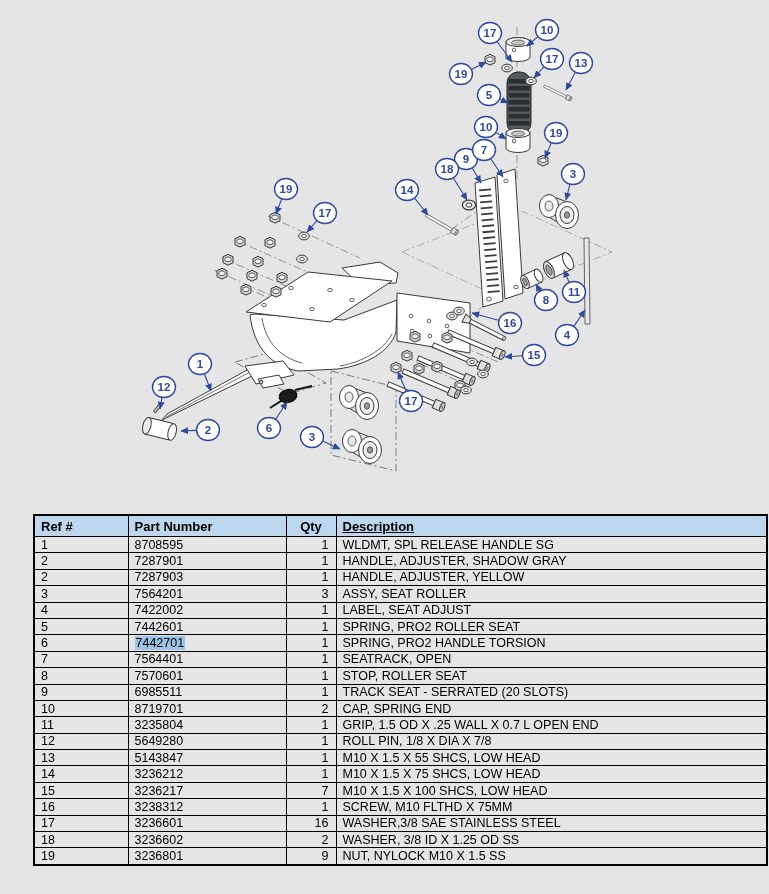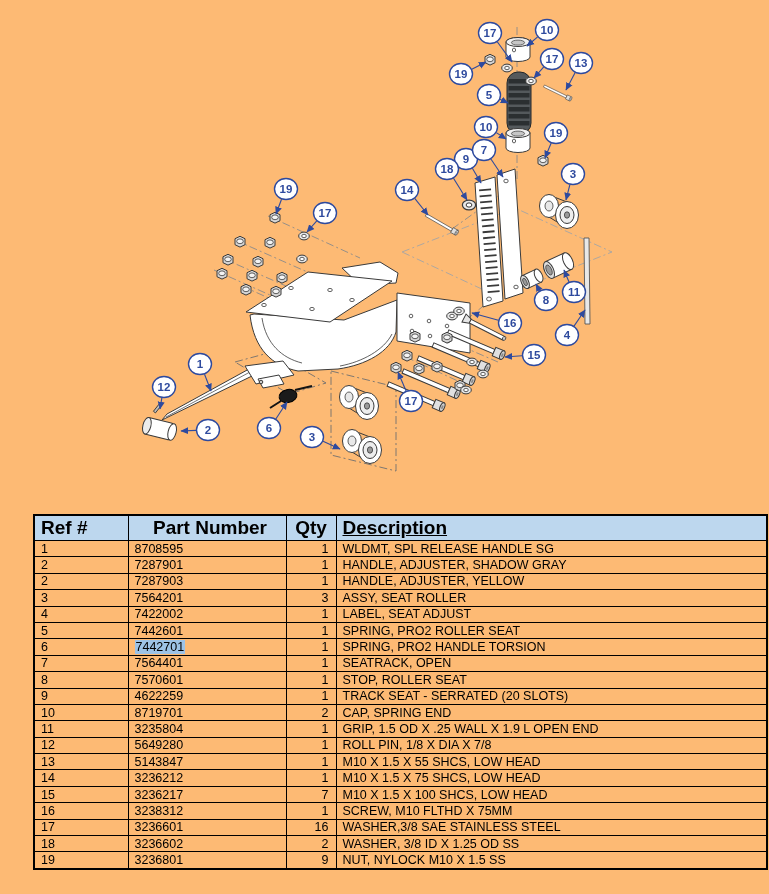--- a/index.html
+++ b/index.html
@@ -1,23 +1,23 @@
 <!DOCTYPE html>
 <html><head>
 <meta charset="utf-8">
 <style>
   html,body{margin:0;padding:0;background:#fff;}
   body{width:769px;height:894px;position:relative;font-family:"Liberation Sans",sans-serif;}
-  .stage{position:absolute;inset:0;background:#fdba74;}
+  .stage{position:absolute;inset:0;background:#e5e5e5;}
   svg{display:block;}
   svg text{font-family:"Liberation Sans",sans-serif;}
   
   #partsTable{position:absolute;left:33px;top:514px;width:733px;border-collapse:collapse;table-layout:fixed;border:2px solid #000;}
   #partsTable th,#partsTable td{border:1px solid #000;overflow:hidden;white-space:nowrap;color:#000;}
-  #partsTable th{font-size:19px;font-weight:bold;text-align:left;height:18px;padding:1px 0 1px 6px;}
+  #partsTable th{font-size:13px;font-weight:bold;text-align:left;height:18px;padding:1px 0 1px 6px;}
   #partsTable th.qty{text-align:center;padding:1px 2px;}
   #partsTable td{font-size:12.5px;height:15.4px;line-height:14px;padding:0 0 0 6px;}
   #partsTable td.qty{text-align:right;padding:0 7px 0 0;}
   #partsTable td span{padding:0 1px;}
 </style>
 </head>
 <body>
 
 <div class="stage">
 
@@ -365,21 +365,21 @@
   <table id="partsTable">
     <colgroup>
         <col style="width:94px">
         <col style="width:158px">
         <col style="width:50px">
         <col style="width:431px">
       </colgroup>
     <thead>
         <tr>
           <th class="ref" style="background: rgb(189, 215, 238);">Ref #</th>
-          <th class="part" style="background: rgb(189, 215, 238); text-align: center;">Part Number</th>
+          <th class="part" style="background: rgb(189, 215, 238);">Part Number</th>
           <th class="qty" style="background: rgb(189, 215, 238); margin-left: 43px;">Qty</th>
           <th class="desc" style="background: rgb(189, 215, 238); text-decoration: underline;">Description</th>
         </tr>
       </thead>
     <tbody>
         <tr>
           <td class="ref">1</td>
           <td class="part">8708595</td>
           <td class="qty">1</td>
           <td class="desc">WLDMT, SPL RELEASE HANDLE SG</td>
@@ -427,35 +427,35 @@
           <td class="desc">SEATRACK, OPEN</td>
         </tr>
         <tr>
           <td class="ref">8</td>
           <td class="part">7570601</td>
           <td class="qty">1</td>
           <td class="desc">STOP, ROLLER SEAT</td>
         </tr>
         <tr>
           <td class="ref">9</td>
-          <td class="part">4622259</td>
+          <td class="part">6985511</td>
           <td class="qty">1</td>
           <td class="desc">TRACK SEAT - SERRATED (20 SLOTS)</td>
         </tr>
         <tr>
           <td class="ref">10</td>
           <td class="part">8719701</td>
           <td class="qty">2</td>
           <td class="desc">CAP, SPRING END</td>
         </tr>
         <tr>
           <td class="ref">11</td>
           <td class="part">3235804</td>
           <td class="qty">1</td>
-          <td class="desc">GRIP, 1.5 OD X .25 WALL X 1.9 L OPEN END</td>
+          <td class="desc">GRIP, 1.5 OD X .25 WALL X 0.7 L OPEN END</td>
         </tr>
         <tr>
           <td class="ref">12</td>
           <td class="part">5649280</td>
           <td class="qty">1</td>
           <td class="desc">ROLL PIN, 1/8 X DIA X 7/8</td>
         </tr>
         <tr>
           <td class="ref">13</td>
           <td class="part">5143847</td>

